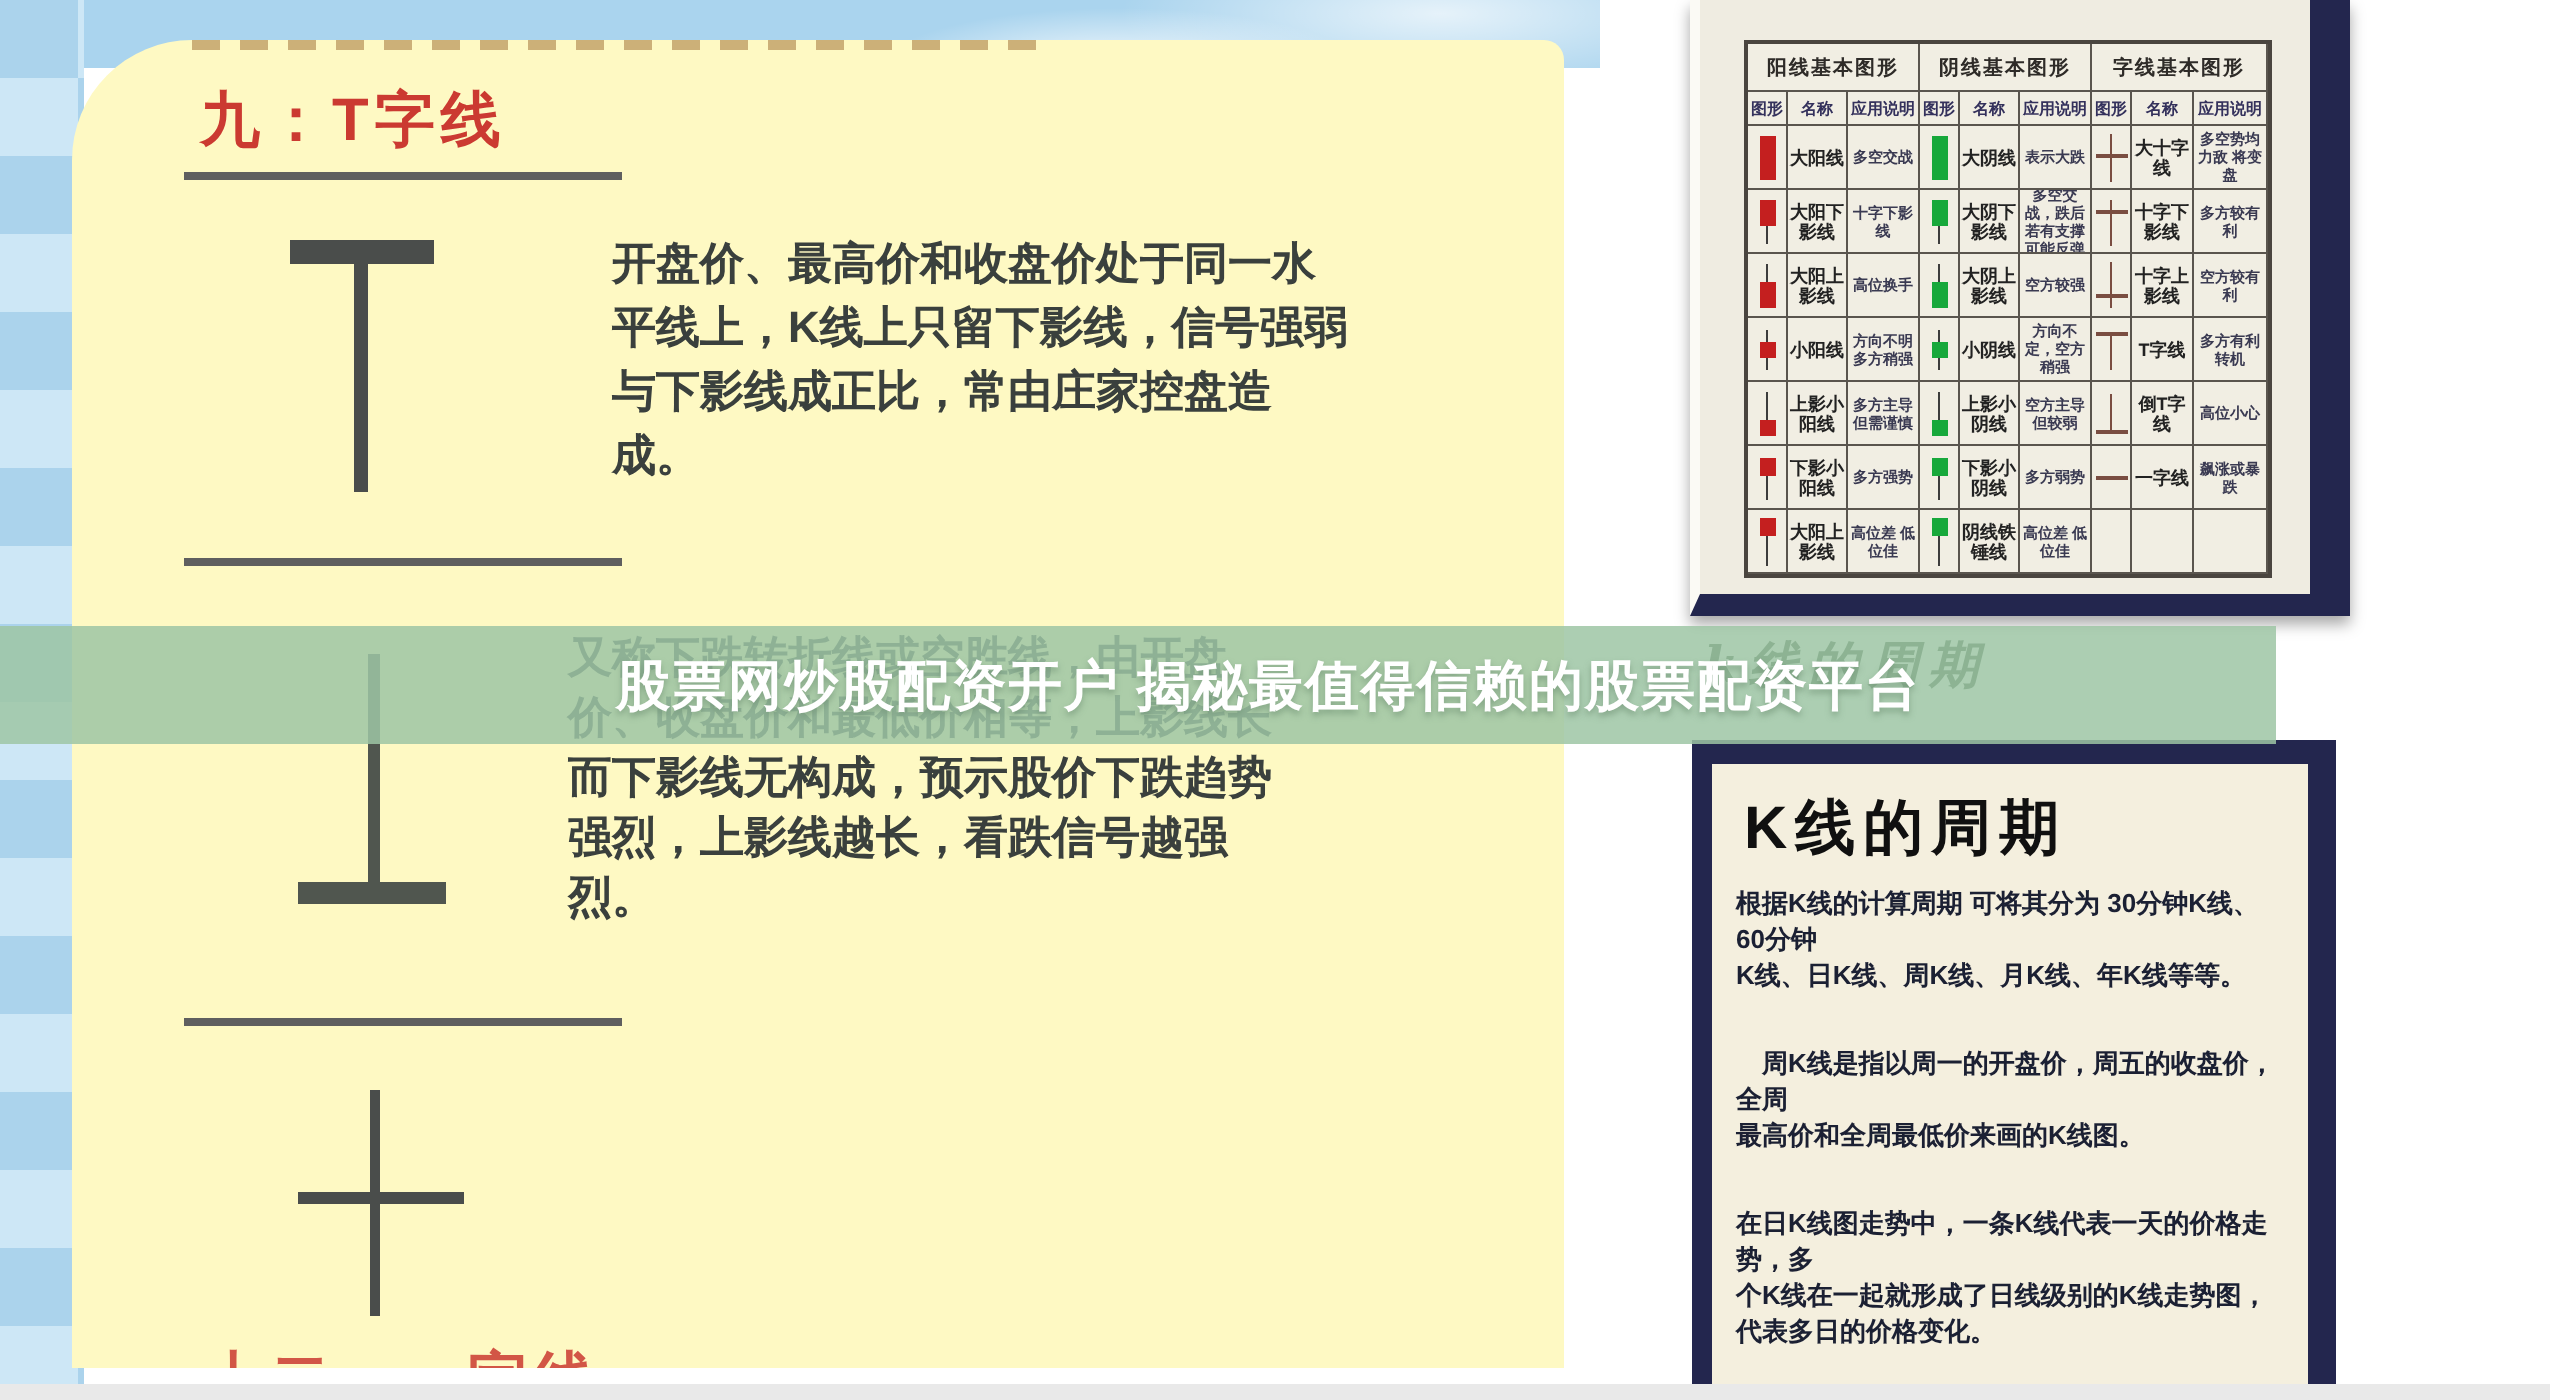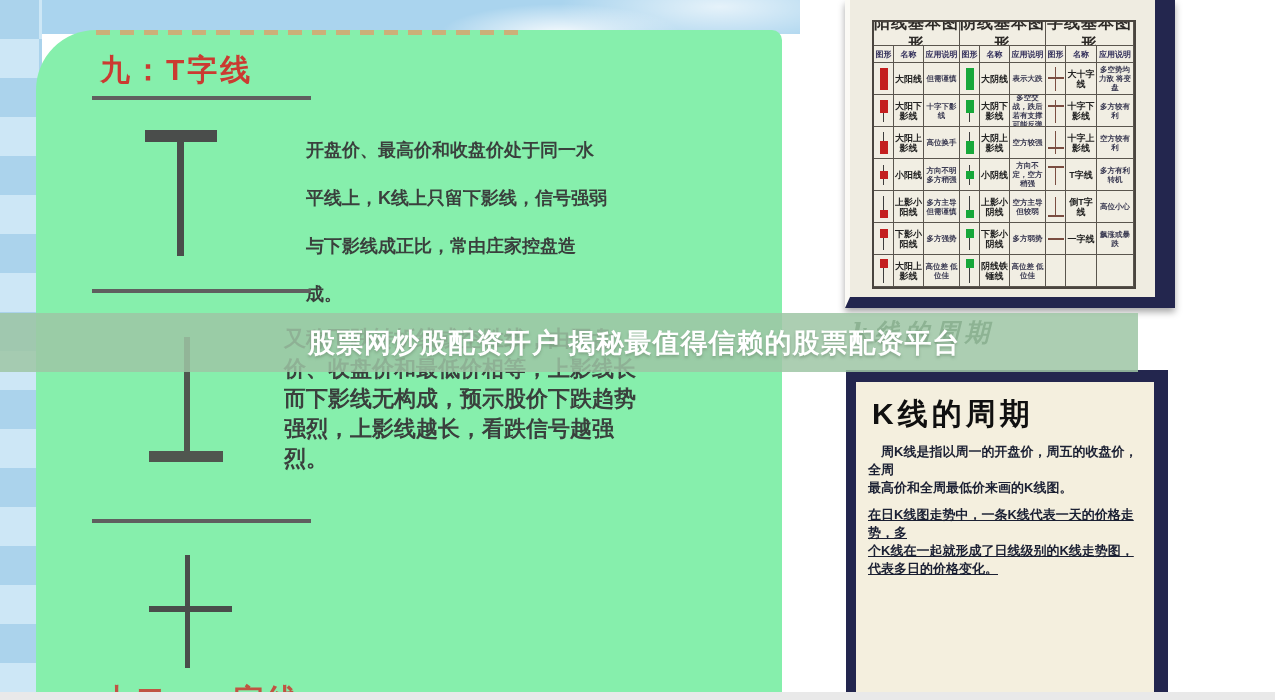--- a/index.html
+++ b/index.html
@@ -6,32 +6,32 @@
     font-family:"Liberation Sans","DejaVu Sans",sans-serif;position:relative;}
   .abs{position:absolute;}
   
   .sky{left:0;top:0;width:800px;height:34px;background:#aad4ee;
     background-image:radial-gradient(ellipse 120px 30px at 70% 100%, rgba(255,255,255,.9), rgba(255,255,255,0)),
                      radial-gradient(ellipse 160px 40px at 90% 20%, rgba(255,255,255,.7), rgba(255,255,255,0));}
   .checker{left:0;top:0;width:42px;height:700px;
     background:conic-gradient(#cde7f6 90deg,#abd3ec 90deg 180deg,#cde7f6 180deg 270deg,#abd3ec 270deg);
     background-size:78px 78px;}
   
-  .card{left:36px;top:30px;width:746px;height:664px;background:#86efac;
+  .card{left:36px;top:20px;width:746px;height:664px;background:#fef9c3;
     border-top-left-radius:60px;border-top-right-radius:10px;overflow:hidden;}
   .dashes{position:absolute;left:60px;top:0;width:430px;height:5px;
     background:repeating-linear-gradient(90deg,#ccb078 0 14px,transparent 14px 24px);}
   .sec-h{position:absolute;color:var(--red,#cb3a31);font-size:30px;font-weight:bold;letter-spacing:3px;white-space:nowrap;}
   .underline{position:absolute;height:3.5px;background:#5f5f5f;width:219px;}
   .h1{left:64px;top:20px;} .u1{left:56px;top:66px;}
   .h2{left:58px;top:224px;} .u2{left:56px;top:259px;}
   .h3{left:66px;top:455px;} .u3{left:56px;top:489px;}
   .h4{left:66px;top:650px;opacity:.85;}
   .para{position:absolute;color:#3a403d;font-weight:600;white-space:pre-line;}
-  .p1{left:270px;top:96px;width:430px;font-size:18px;line-height:48px;}
+  .p1{left:270px;top:96px;width:430px;font-size:22px;line-height:32px;}
   .p2{left:248px;top:294px;width:445px;font-size:22px;line-height:30px;}
   .p3{left:270px;top:522px;width:436px;font-size:22px;line-height:37px;}
   .fig{position:absolute;}
   .fig i{position:absolute;display:block;background:#4a4d4b;}
   .fig-t{left:109px;top:100px;width:72px;height:126px;}
   .fig-t .bar{left:0;right:0;top:0;height:12px;}
   .fig-t .stem{left:32px;top:0;width:7px;height:126px;}
   .fig-it{left:113px;top:307px;width:74px;height:125px;}
   .fig-it .stem{left:35px;top:0;width:6px;height:125px;background:#50564f;}
   .fig-it .bar{left:0;right:0;top:114px;height:11px;background:#50564f;}
@@ -45,40 +45,40 @@
   
   .img1{left:845px;top:0;width:330px;height:308px;background:#efece1;box-sizing:border-box;
     border-right:20px solid var(--navy,#23264e);border-bottom:11px solid var(--navy,#23264e);
     border-left:5px solid #fbfaf5;box-shadow:0 4px 7px rgba(0,0,0,.35);z-index:1;}
   .ptable{position:absolute;left:22px;top:20px;display:grid;
     grid-template-columns:20px 30px 36px 20px 30px 36px 20px 31px 37px;
     grid-template-rows:24px 17px repeat(7,32px);
     border:2px solid #4a453f;background:#f1eee3;}
   .pt-cell{border-right:1px solid #5a554e;border-bottom:1px solid #5a554e;display:flex;
     align-items:center;justify-content:center;text-align:center;color:#2e2b28;overflow:hidden;}
-  .pt-gh{font-size:16px;font-weight:bold;letter-spacing:1px;}
+  .pt-gh{font-size:10px;font-weight:bold;letter-spacing:1px;}
   .pt-sh{font-size:8px;font-weight:bold;color:#34315c;}
   .pt-n{font-size:9px;font-weight:600;line-height:10px;padding:0 1px;color:#222;}
   .pt-o{font-size:7.5px;line-height:9px;color:#3a3a52;padding:0 1px;font-weight:600;}
   .kglyph{position:relative;width:18px;height:26px;}
   .kglyph i{position:absolute;display:block;}
   .gb{left:5px;width:8px;}
   .gw{left:8.2px;width:1.6px;background:#3d3d3d;}
   .gv{left:8.2px;width:1.6px;}
   .gh{left:1px;right:1px;height:2px;}
   
   .handwriting{left:852px;top:316px;font-size:25px;font-style:italic;font-weight:600;color:#2e4a34;
     letter-spacing:5px;z-index:1;font-family:"DejaVu Serif","Liberation Serif",serif;}
   
   .img2{left:846px;top:370px;width:322px;height:334px;background:var(--navy,#23264e);
     box-sizing:border-box;padding:12px 14px 0 10px;z-index:2;}
   .img2-inner{width:100%;height:100%;background:#f4efde;}
   .k-title{padding:12px 0 0 16px;font-size:30px;font-weight:bold;color:#101010;letter-spacing:4px;}
   .kp{margin:8px 12px 0 12px;font-size:13px;font-weight:bold;color:#1b2033;line-height:18px;white-space:pre-line;}
-  .kp + .kp{margin-top:9px;text-decoration:underline;}
+  .kp + .kp{margin-top:26px;}
   .bottom-strip{left:0;top:692px;width:1275px;height:8px;background:#e9e9e9;z-index:10;}
 </style>
 </head>
 <body>
 
 <div class="abs sky"></div>
 <div class="abs checker"></div>
 
 <div class="abs card">
   <div class="dashes"></div>
@@ -127,21 +127,21 @@
       <div class="pt-cell pt-sh">应用说明</div>
       <div class="pt-cell pt-sh">图形</div>
       <div class="pt-cell pt-sh">名称</div>
       <div class="pt-cell pt-sh">应用说明</div>
       <div class="pt-cell pt-g">
         <div class="kglyph">
           <i class="gb" style="top: 2px; height: 22px; background: rgb(196, 31, 31);"></i>
         </div>
       </div>
       <div class="pt-cell pt-n">大阳线</div>
-      <div class="pt-cell pt-o">但需谨慎</div>
+      <div class="pt-cell pt-o">多空交战</div>
       <div class="pt-cell pt-g">
         <div class="kglyph">
           <i class="gb" style="top: 2px; height: 22px; background: rgb(23, 168, 59);"></i>
         </div>
       </div>
       <div class="pt-cell pt-n">大阴线</div>
       <div class="pt-cell pt-o">表示大跌</div>
       <div class="pt-cell pt-g">
         <div class="kglyph">
           <i class="gv" style="top: 1px; height: 24px; background: rgb(122, 77, 65);"></i>
@@ -295,20 +295,22 @@
 
 <div class="abs handwriting">k线的周期</div>
 
 <div class="abs banner" style="background-color: rgba(158, 197, 164, 0.85);">
   <div class="banner-text">股票网炒股配资开户 揭秘最值得信赖的股票配资平台</div>
 </div>
 
 <div class="abs img2">
   <div class="img2-inner">
     <div class="k-title">K线的周期</div>
+    <p class="kp">根据K线的计算周期 可将其分为 30分钟K线、60分钟
+K线、日K线、周K线、月K线、年K线等等。</p>
     <p class="kp">　周K线是指以周一的开盘价，周五的收盘价，全周
 最高价和全周最低价来画的K线图。</p>
     <p class="kp">在日K线图走势中，一条K线代表一天的价格走势，多
 个K线在一起就形成了日线级别的K线走势图，
 代表多日的价格变化。</p>
 
   </div>
 </div>
 
 <div class="abs bottom-strip"></div>

